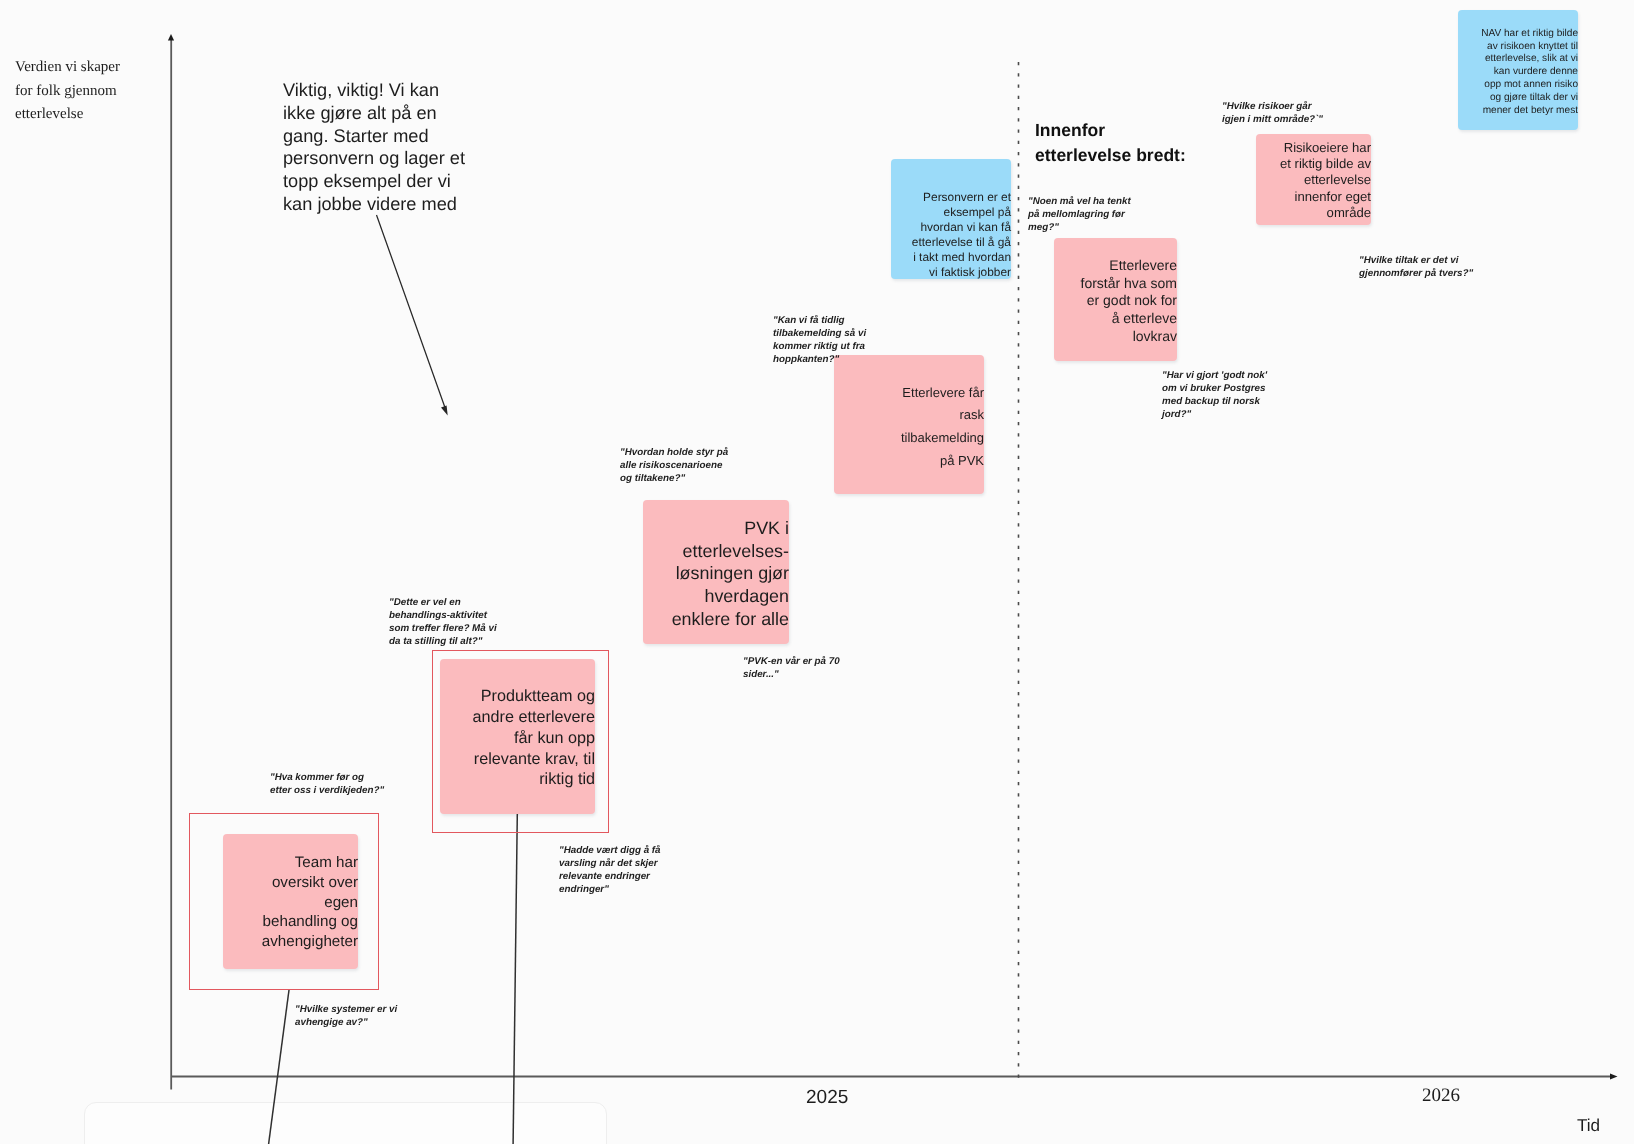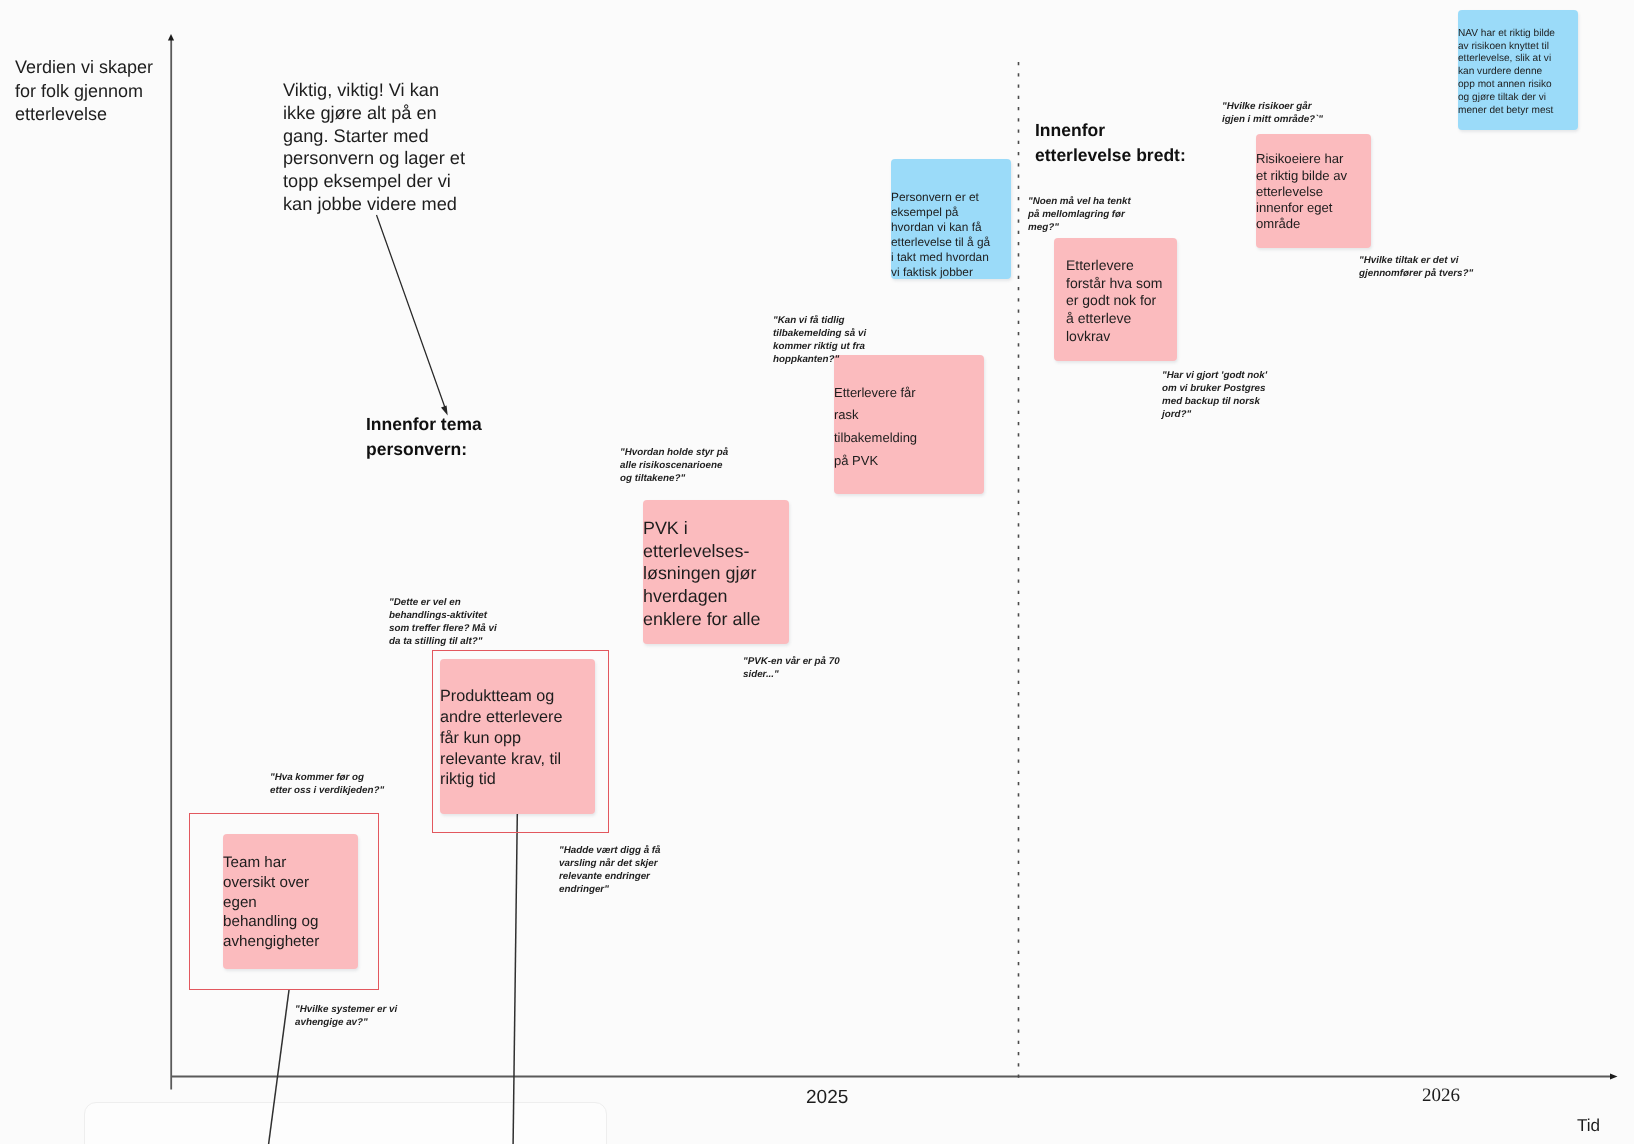--- a/index.html
+++ b/index.html
@@ -10,39 +10,40 @@
     position: relative;
     -webkit-font-smoothing: antialiased;
     -moz-osx-font-smoothing: grayscale;
     text-rendering: geometricPrecision;
   }
   * { -webkit-font-smoothing: antialiased; }
   #board { position:absolute; left:0; top:0; width:1634px; height:1144px; }
   svg.layer { position:absolute; left:0; top:0; width:1634px; height:1144px; overflow:visible; }
 
   .yaxis-label {
-    position:absolute; color:#1d1d1d; font-size:18px; line-height:23.7px;
-    white-space:pre-line;
+    position:absolute; color:#1d1d1d; font-size:15px; line-height:23.7px;
+    white-space:pre-line;
+    font-family:Liberation Serif, serif;
   }
   .intro-note {
     position:absolute; color:#1d1d1d; font-size:18.2px; line-height:22.8px;
     white-space:pre-line;
   }
   .section-title {
     position:absolute; color:#101010; font-size:17.5px; font-weight:bold; line-height:25.4px;
     white-space:pre-line;
   }
   .quote {
     position:absolute; color:#1d1d1d; font-size:9.8px; line-height:13.15px;
     font-style:italic; font-weight:700;
     white-space:pre-line;
   }
   .sticky {
     position:absolute; border-radius:4px;
-    display:flex; align-items:center; justify-content:center; text-align:left;
+    display:flex; align-items:center; justify-content:center; text-align:right;
     box-sizing:border-box; color:#1d1d1d;
     box-shadow: 1px 2px 3px rgba(40,60,80,0.10);
   }
   .sticky span { display:block; width:100%; white-space:pre-line; }
   .pink { background:#fbbbbe; }
   .blue { background:#9bdbf9; }
   .outline-box { position:absolute; border:1.6px solid #e2575e; box-sizing:border-box; background:transparent; }
   .tick-label { position:absolute; color:#1d1d1d; font-size:18px; }
   .bottom-card { position:absolute; border:1px solid #eeeeee; border-radius:12px; background:#fdfdfd; box-sizing:border-box; }
 </style>
@@ -84,22 +85,20 @@
   <div class="tick-label" style="left:1422px; top:1085px; font-size:19px;font-family:Liberation Serif, serif;">2026</div>
   <div class="tick-label" style="left:1577px; top:1116px; font-size:17.1px;">Tid</div>
 
   <div class="intro-note" style="left:283px; top:79px; width:230px;">Viktig, viktig! Vi kan
 ikke gjøre alt på en
 gang. Starter med
 personvern og lager et
 topp eksempel der vi
 kan jobbe videre med</div>
 
-  <div class="section-title" style="left:366px; top:412px; width:230px;">Innenfor tema
-personvern:</div>
 
   <div class="section-title" style="left:1035px; top:118px; width:250px;">Innenfor
 etterlevelse bredt:</div>
 
   <div class="outline-box" style="left:189px; top:813px; width:190px; height:177px;"></div>
   <div class="outline-box" style="left:432px; top:650px; width:177px; height:183px;"></div>
 
   <div class="sticky pink" style="left:223px; top:834px; width:135px; height:135px; font-size:15.2px; line-height:19.65px;">
     <span style="position:relative; top:1px">Team har
 oversikt over
@@ -141,21 +140,21 @@
   </div>
 
   <div class="sticky pink" style="left:1054px; top:238px; width:123px; height:123px; font-size:14px; line-height:17.7px;padding-left:12px;">
     <span style="position:relative; top:1.7px">Etterlevere
 forstår hva som
 er godt nok for
 å etterleve
 lovkrav</span>
   </div>
 
-  <div class="sticky pink" style="left:1256px; top:134px; width:115px; height:114px; font-size:13.1px; line-height:16.2px;">
+  <div class="sticky pink" style="left:1256px; top:134px; width:115px; height:91px; font-size:13.1px; line-height:16.2px;">
     <span style="position:relative; top:1px">Risikoeiere har
 et riktig bilde av
 etterlevelse
 innenfor eget
 område</span>
   </div>
 
   <div class="sticky blue" style="left:1458px; top:10px; width:120px; height:120px; font-size:10.1px; line-height:12.83px;">
     <span style="position:relative; top:2.7px">NAV har et riktig bilde
 av risikoen knyttet til

